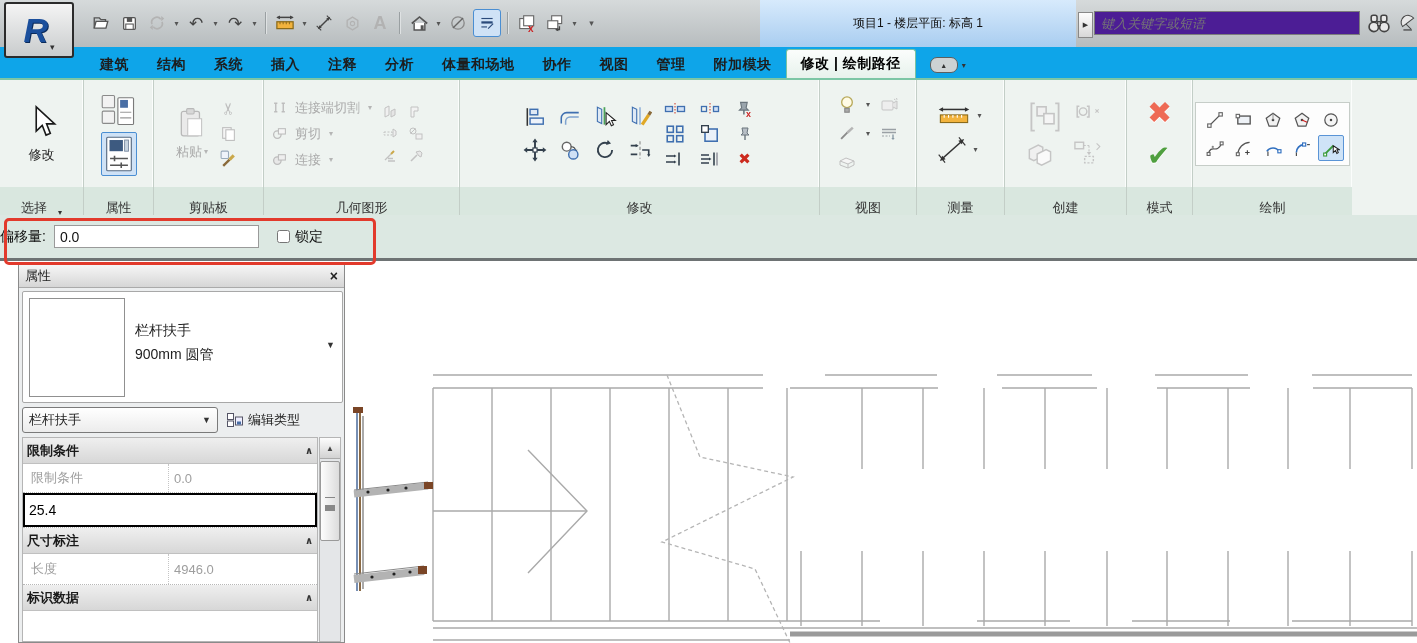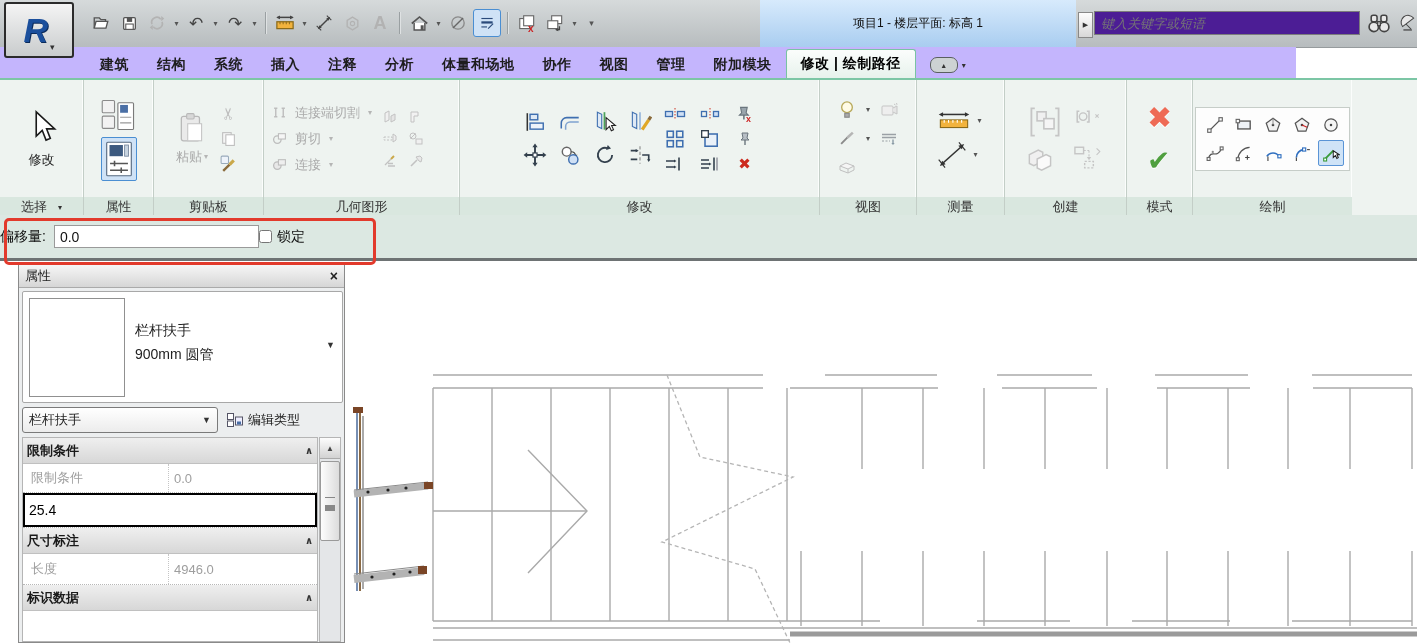--- a/index.html
+++ b/index.html
@@ -29,38 +29,38 @@
     background:linear-gradient(#d7eafc,#a9cdf0);display:flex;align-items:center;justify-content:center}
   #titletext{font-size:12px;color:#111}
   #expandbtn{left:1078px;top:12px;width:13px;height:24px;background:linear-gradient(#fdfdfd,#d8d8d8);
     border:1px solid #888;display:flex;align-items:center;justify-content:center;font-size:7px;color:#333}
   #searchbox{left:1094px;top:11px;width:266px;height:24px;border:1px solid #7c7c7c;background:#4c1d95;
     font-style:italic;color:#9a9a9a;font-size:13px;padding:0 6px;box-sizing:border-box;font-family:inherit}
   #binoc{left:1366px;top:10px}
   #satico{left:1400px;top:10px;width:17px;height:28px;overflow:hidden}
 
   
-  #tabbar{left:0;top:47px;width:1296px;height:31px;background:#c4b5fd;display:flex;align-items:flex-end}
+  #tabbar{left:0;top:47px;width:1417px;height:31px;background:#0ea5e9;display:flex;align-items:flex-end}
   .tab{height:26px;padding:0 14px;display:flex;align-items:center;font-size:14px;color:#1d1d1d;
     font-weight:bold;letter-spacing:.5px;white-space:nowrap}
   .tab.first{margin-left:86px}
   .tab.active{background:linear-gradient(#fbfdfc,#e7f2ec);border:1px solid #79c3a2;border-bottom:none;
     border-radius:3px 3px 0 0;color:#000;height:28px}
   #ribmin{margin-left:14px;height:26px;display:flex;align-items:center;gap:4px}
   #ribmin .pill{width:26px;height:14px;border:1px solid #5a5f60;border-radius:7px;background:#cdd2d3;
     display:flex;align-items:center;justify-content:center;font-size:7px;color:#333}
   #ribmin .dd{font-size:8px;color:#333}
 
   
   #ribbon{left:0;top:78px;width:1417px;height:137px;background:#eef3f0;border-top:2px solid #7cc6a5;
     display:flex;overflow:hidden}
   .panel{height:100%;display:flex;flex-direction:column;border-right:1px solid #c3cec7;
     box-shadow:inset -1px 0 0 #fbfdfc;position:relative;box-sizing:border-box}
   .pbody{flex:1;display:flex;align-items:center;justify-content:center;padding:2px 4px;box-sizing:border-box}
-  .plabel{height:20px;background:#d9e7df;display:flex;align-items:center;justify-content:center;
+  .plabel{height:30px;background:#d9e7df;display:flex;align-items:flex-end;justify-content:center;
     font-size:13px;color:#333;gap:11px}
   .plabel .dd{font-size:8px;color:#333}
   .bigbtn{display:flex;flex-direction:column;align-items:center;gap:4px}
   .bigbtn .cap{font-size:13px;color:#1d1d1d}
   .graycap{color:#a8a8a8!important}
   .vstack{display:flex;flex-direction:column;gap:4px;align-items:center}
   .hstack{display:flex;gap:4px;align-items:center}
   .geo-row{display:flex;align-items:center;gap:8px;font-size:13px;color:#ababab;white-space:nowrap}
   .geo-dd{font-size:8px;color:#b5b5b5}
   .mcell{width:25px;height:23px;display:flex;align-items:center;justify-content:center}
@@ -72,21 +72,21 @@
     grid-template-columns:repeat(5,29px);grid-auto-rows:28px;align-items:center;justify-items:center}
   .dhl{background:#cfe3f7;border:1px solid #5a94d6;border-radius:2px;width:24px;height:24px;
     display:flex;align-items:center;justify-content:center}
 
   
   #optbar{left:0;top:215px;width:1417px;height:46px;background:#dce8e2;border-bottom:3px solid #6e7374;
     display:flex;align-items:center;box-sizing:border-box;z-index:5}
   #optlabel{font-size:14px;color:#111;}
   #optinput{margin-left:8px;width:205px;height:23px;border:1px solid #9a9a9a;background:#fff;
     font-size:14px;color:#111;padding:0 5px;box-sizing:border-box;font-family:inherit}
-  #lockwrap{display:flex;align-items:center;gap:5px;font-size:14px;color:#111}
+  #lockwrap{display:flex;align-items:center;gap:5px;margin-left:18px;font-size:14px;color:#111}
   #lockcb{width:13px;height:13px;margin:0}
   #redbox{left:4px;top:218px;width:366px;height:41px;border:3px solid #e23a2c;border-radius:5px;
     z-index:20;pointer-events:none}
 
   
   #canvas{left:0;top:261px;width:1417px;height:382px;background:#fff;z-index:1}
 
   
   #palette{left:18px;top:264px;width:327px;height:379px;background:#eceeef;border:1px solid #8a8a8a;
     box-sizing:border-box;z-index:10}

